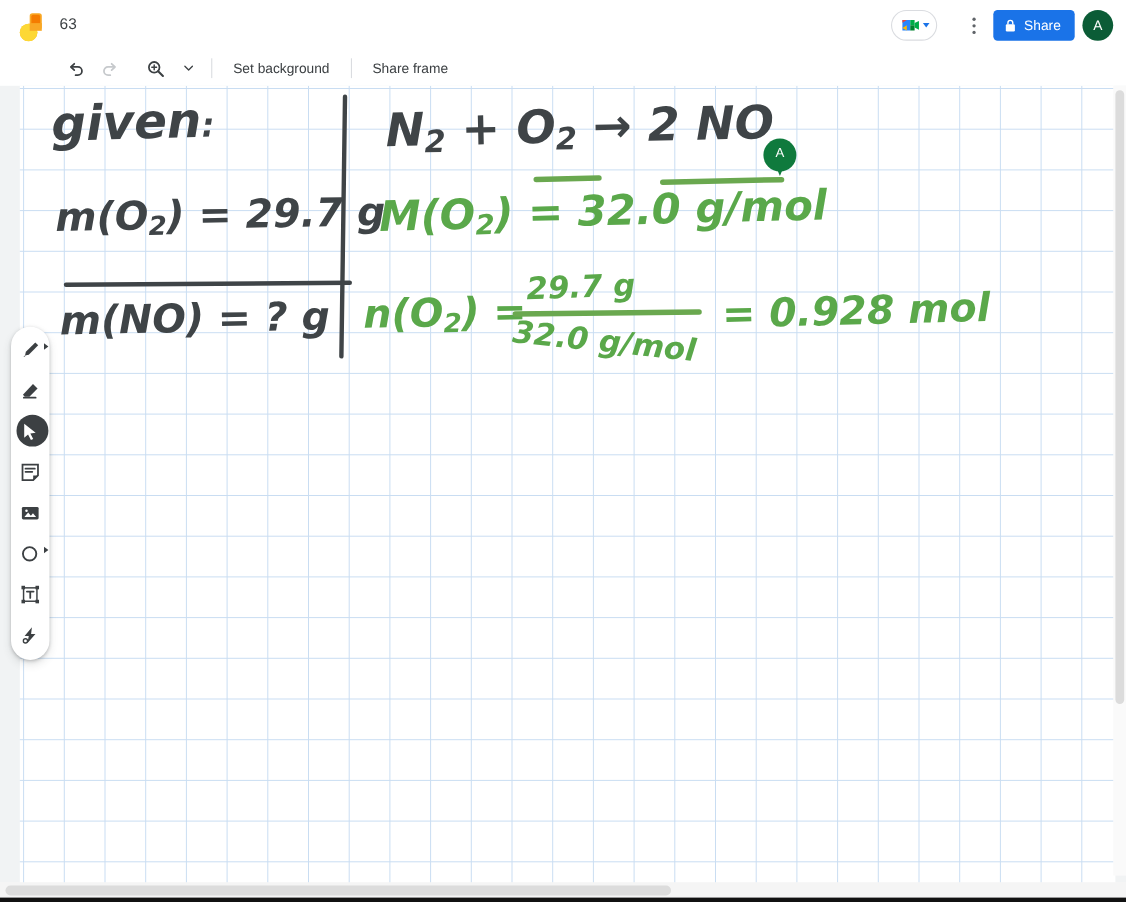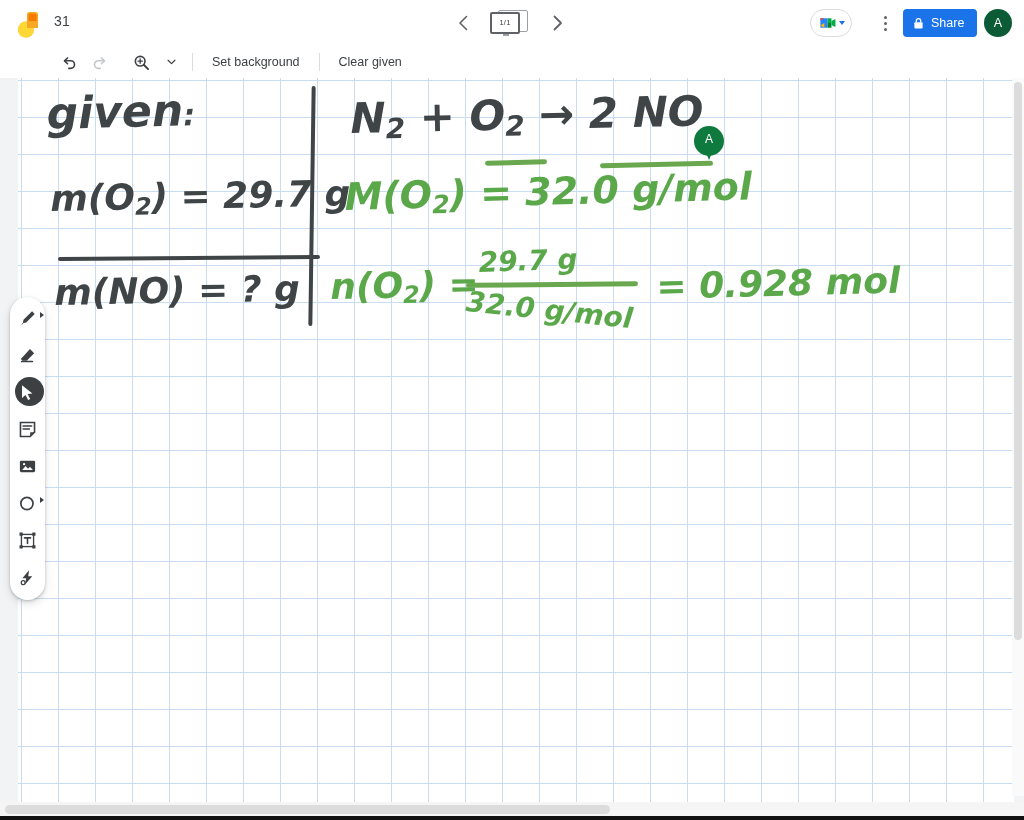--- a/index.html
+++ b/index.html
@@ -194,43 +194,22 @@
   <div class="jam-logo">
     <svg width="26" height="28" viewBox="0 0 26 28" aria-hidden="true">
       <rect x="11" y="2" width="11" height="15" rx="2.5" fill="#F9A825"></rect>
       <rect x="12.5" y="3.5" width="8" height="12" rx="1.6" fill="#F57C00"></rect>
       <circle cx="10" cy="19.5" r="8" fill="#FBC02D"></circle>
       <circle cx="10" cy="19.5" r="8" fill="#FDD835"></circle>
       <rect x="11" y="11" width="11" height="7" fill="#F9A825"></rect>
     </svg>
   </div>
 
-  <div class="doc-title">31</div>
-
-  <div class="frame-nav">
-    <div class="chev">
-      <svg width="11" height="16" viewBox="0 0 11 16" aria-hidden="true">
-        <path d="M8.5 1.5 L2 8 L8.5 14.5" stroke="#5f6368" stroke-width="1.6" fill="none" stroke-linecap="round" stroke-linejoin="round"></path>
-      </svg>
-    </div>
-
-    <div class="frame-counter">
-      <div class="back-card"></div>
-      <div class="front-card">
-        <span>1/1</span>
-      </div>
-      <div class="stub"></div>
-    </div>
-
-    <div class="chev">
-      <svg width="11" height="16" viewBox="0 0 11 16" aria-hidden="true">
-        <path d="M2.5 1.5 L9 8 L2.5 14.5" stroke="#5f6368" stroke-width="1.8" fill="none" stroke-linecap="round" stroke-linejoin="round"></path>
-      </svg>
-    </div>
-  </div>
+  <div class="doc-title">63</div>
+
 
   <div class="meet-pill">
     <svg width="19" height="16" viewBox="0 0 24 20" aria-hidden="true">
       <path d="M3 4h9v12H3z" fill="#2684FC"></path>
       <path d="M12 4h5v6h-5z" fill="#00AC47"></path>
       <path d="M12 10h5v6h-5z" fill="#00832D"></path>
       <path d="M3 13l5-3v6z" fill="#FFBA00"></path>
       <path d="M3 4h5l-5 3z" fill="#EA4335"></path>
       <path d="M17 7.5l5-2.5v10l-5-2.5z" fill="#00AC47"></path>
     </svg>
@@ -288,21 +267,21 @@
       <path d="M1 1.5 5 5.4 9 1.5" stroke="#3c4043" stroke-width="1.4" fill="none" stroke-linecap="round" stroke-linejoin="round"></path>
     </svg>
   </div>
 
   <div class="sb-sep"></div>
 
   <div class="sb-text">Set background</div>
 
   <div class="sb-sep"></div>
 
-  <div class="sb-text">Clear given</div>
+  <div class="sb-text">Share frame</div>
 </div>
 
 <div class="canvas-outer">
   <div class="grid-page">
 
     <div class="hw dark" style="left:28px; top:10px; font-size:44px; transform: rotate(-1.5deg);">
       <span>given</span><span style="font-size:30px">:</span>
     </div>
 
     <div class="hw dark" style="left:32px; top:100px; font-size:36px; transform: rotate(-1deg);">

